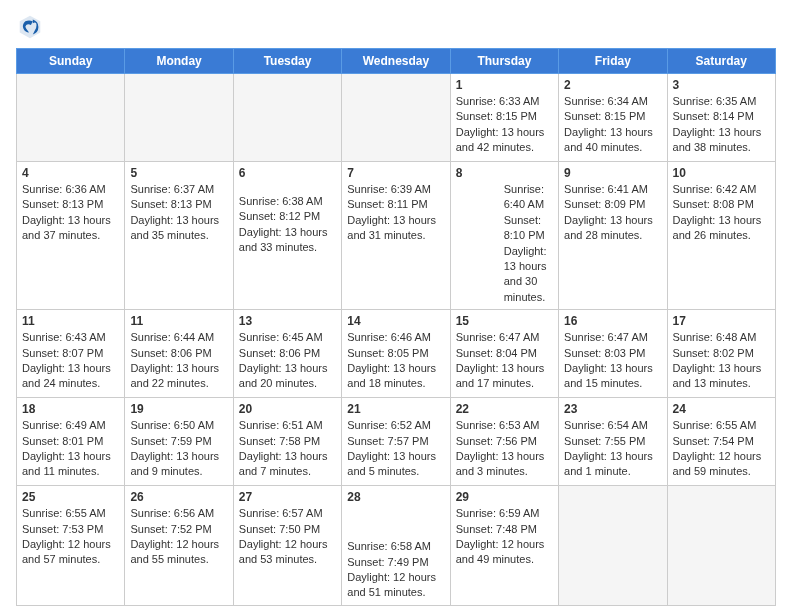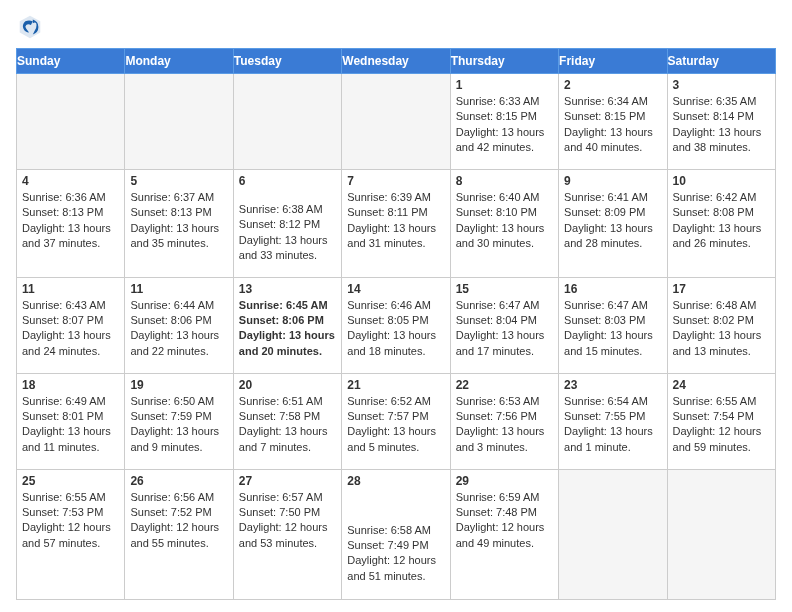--- a/index.html
+++ b/index.html
@@ -56,22 +56,22 @@
     .calendar {
       flex: 1;
       border: 1px solid #ccc;
       border-collapse: collapse;
       width: 100%;
       table-layout: fixed;
     }
     .calendar th {
       background-color: #3a7bd5;
       color: #fff;
-      text-align: left;
-      padding: 5px 0;
+      text-align: center;
+      padding: 5px 16px;
       font-size: 12px;
       border: 1px solid #5a9be5;
       font-weight: bold;
     }
     .calendar td {
       border: 1px solid #ccc;
       vertical-align: top;
       padding: 4px 5px;
       font-size: 10px;
       color: #333;
@@ -172,21 +172,21 @@
 Daylight: 13 hours and 33 minutes.</div>
           </td>
           <td>
             <div class="day-number">7</div>
             <div class="day-info" style="white-space: pre-line;">Sunrise: 6:39 AM
 Sunset: 8:11 PM
 Daylight: 13 hours and 31 minutes.</div>
           </td>
           <td>
             <div class="day-number">8</div>
-            <div class="day-info" style="white-space: pre-line;">Sunrise: 6:40 AM
+            <div class="day-info" style="white-space: pre-line; margin-left: 48px;">Sunrise: 6:40 AM
 Sunset: 8:10 PM
 Daylight: 13 hours and 30 minutes.</div>
           </td>
           <td>
             <div class="day-number">9</div>
             <div class="day-info" style="white-space: pre-line;">Sunrise: 6:41 AM
 Sunset: 8:09 PM
 Daylight: 13 hours and 28 minutes.</div>
           </td>
           <td>
@@ -204,21 +204,21 @@
 Daylight: 13 hours and 24 minutes.</div>
           </td>
           <td>
             <div class="day-number">11</div>
             <div class="day-info" style="white-space: pre-line;">Sunrise: 6:44 AM
 Sunset: 8:06 PM
 Daylight: 13 hours and 22 minutes.</div>
           </td>
           <td>
             <div class="day-number">13</div>
-            <div class="day-info" style="white-space: pre-line; font-weight: bold;">Sunrise: 6:45 AM
+            <div class="day-info" style="white-space: pre-line;">Sunrise: 6:45 AM
 Sunset: 8:06 PM
 Daylight: 13 hours and 20 minutes.</div>
           </td>
           <td>
             <div class="day-number">14</div>
             <div class="day-info" style="white-space: pre-line;">Sunrise: 6:46 AM
 Sunset: 8:05 PM
 Daylight: 13 hours and 18 minutes.</div>
           </td>
           <td>

